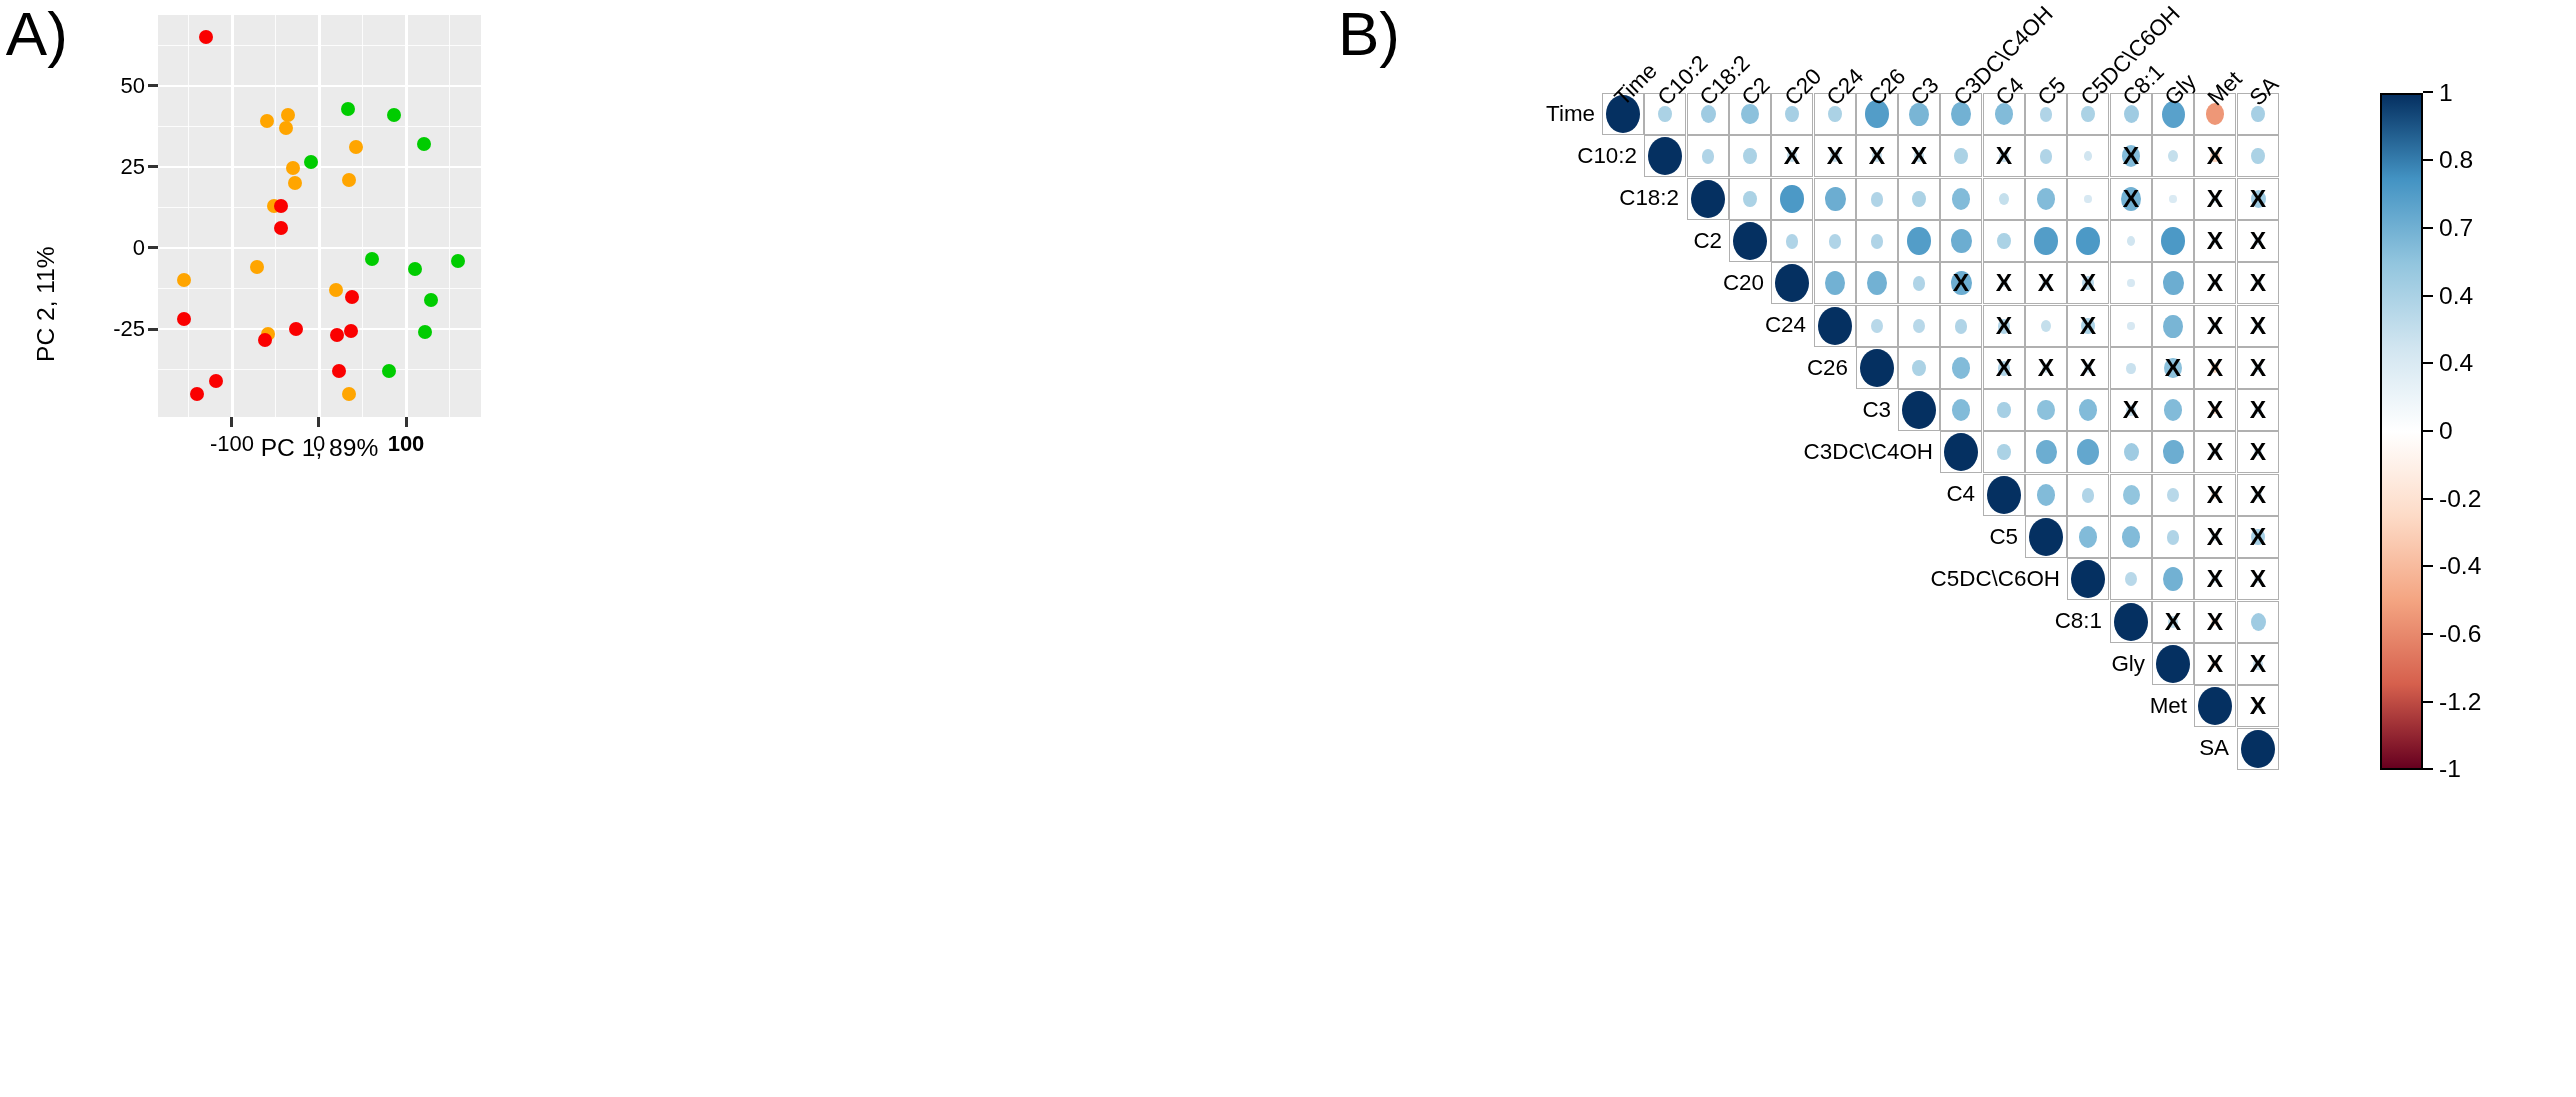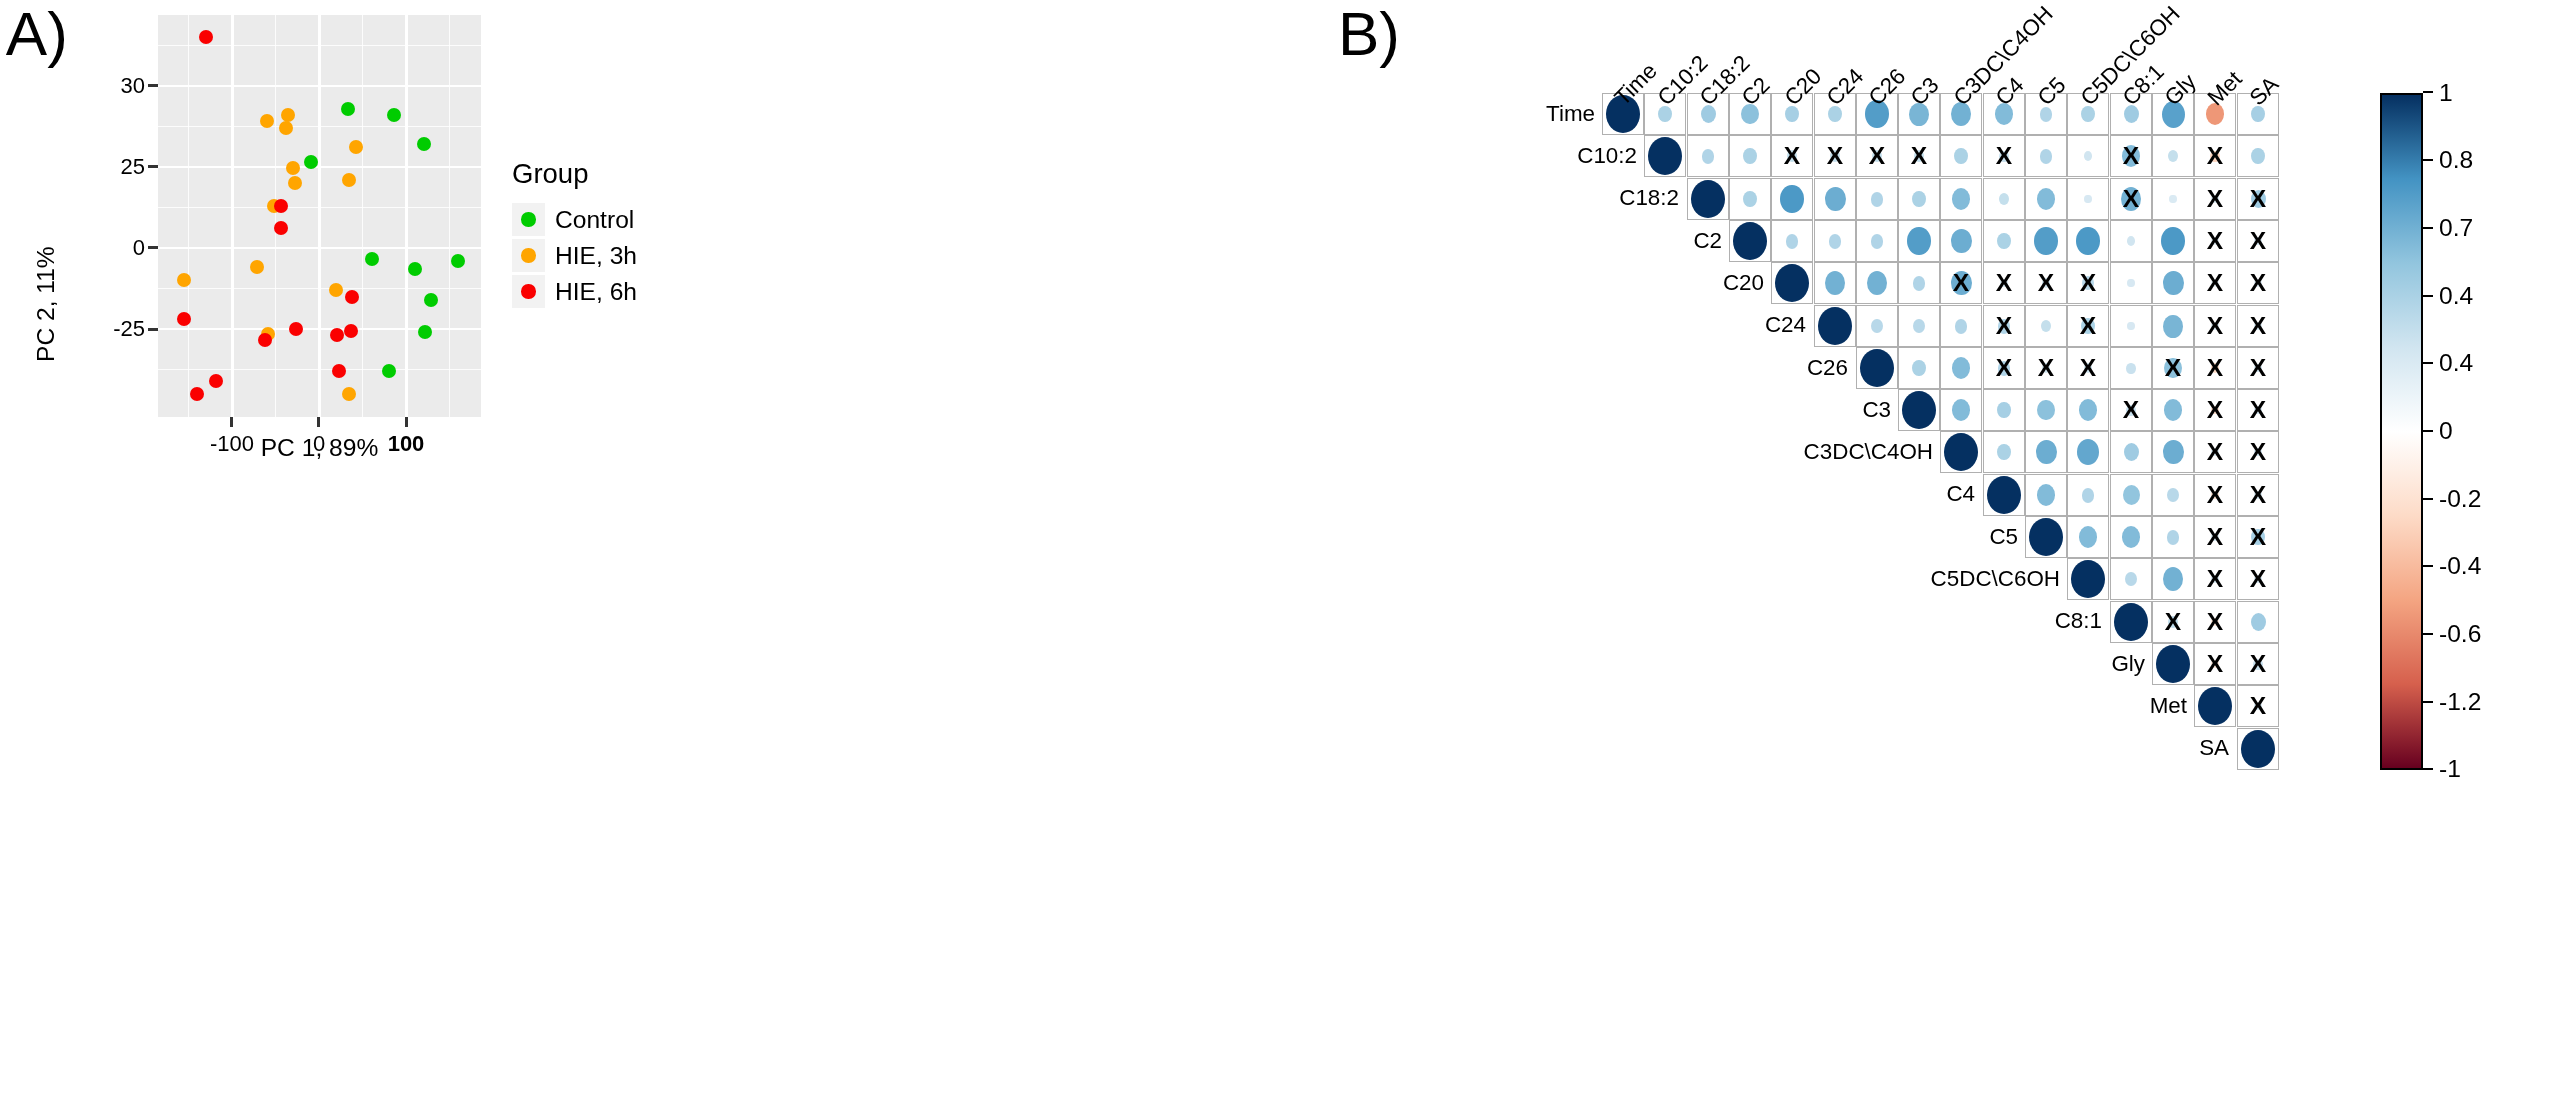--- a/index.html
+++ b/index.html
@@ -101,55 +101,32 @@
       <div class="pt" title="HIE, 6h" style="left: 197px; top: 394px; background: rgb(250, 0, 0);"></div>
     </div>
   <div id="pcaAxes">
       <div class="tickmark" style="left: 148px; top: 328px; width: 10px; height: 2.9px;"></div>
       <div class="ytick-lab" style="left: 64px; top: 329px; width: 81px;">-25</div>
       <div class="tickmark" style="left: 148px; top: 246px; width: 10px; height: 2.9px;"></div>
       <div class="ytick-lab" style="left: 64px; top: 248px; width: 81px;">0</div>
       <div class="tickmark" style="left: 148px; top: 165px; width: 10px; height: 2.9px;"></div>
       <div class="ytick-lab" style="left: 64px; top: 167px; width: 81px;">25</div>
       <div class="tickmark" style="left: 148px; top: 84px; width: 10px; height: 2.9px;"></div>
-      <div class="ytick-lab" style="left: 64px; top: 86px; width: 81px;">30</div>
+      <div class="ytick-lab" style="left: 64px; top: 86px; width: 81px;">50</div>
       <div class="tickmark" style="top: 417px; left: 230px; width: 2.9px; height: 10px;"></div>
       <div class="xtick-lab" style="left: 232px; top: 431px;">-100</div>
       <div class="tickmark" style="top: 417px; left: 317px; width: 2.9px; height: 10px;"></div>
       <div class="xtick-lab" style="left: 319px; top: 431px;">0</div>
       <div class="tickmark" style="top: 417px; left: 405px; width: 2.9px; height: 10px;"></div>
       <div class="xtick-lab" style="left: 406px; top: 431px; font-weight: bold;">100</div>
     </div>
 
   <div id="xaxis-title" style="left:158px;top:434px;width:323px;">PC 1, 89%</div>
   <div id="yaxis-title" style="left:32px;top:362px;">PC 2, 11%</div>
 
-  <div id="legendA">
-    <div id="legend-title">Group</div>
-    <div id="legend-items">
-        <div class="legend-row">
-          <div class="legend-key">
-            <div class="legend-dot" style="background: rgb(0, 204, 0);"></div>
-          </div>
-          <div class="legend-lab">Control</div>
-        </div>
-        <div class="legend-row">
-          <div class="legend-key">
-            <div class="legend-dot" style="background: rgb(255, 165, 0);"></div>
-          </div>
-          <div class="legend-lab">HIE, 3h</div>
-        </div>
-        <div class="legend-row">
-          <div class="legend-key">
-            <div class="legend-dot" style="background: rgb(250, 0, 0);"></div>
-          </div>
-          <div class="legend-lab">HIE, 6h</div>
-        </div>
-      </div>
-  </div>
 </div>
 
 <div id="panelB">
   <div class="panel-letter abs" style="left:36px;top:2.9px;">B)</div>
 
   <div id="corrGrid" style="left: 300px; top: 93px; width: 677px; height: 677px;">
       <div class="cell" title="Time vs Time = 1" style="left: 0px; top: 0px; width: 42px; height: 42px;">
         <div class="blob" style="width: 34px; height: 38px; background: rgb(5, 48, 97);"></div>
       </div>
       <div class="cell" title="Time vs C10:2 = 0.4" style="left: 42px; top: 0px; width: 42px; height: 42px;">

